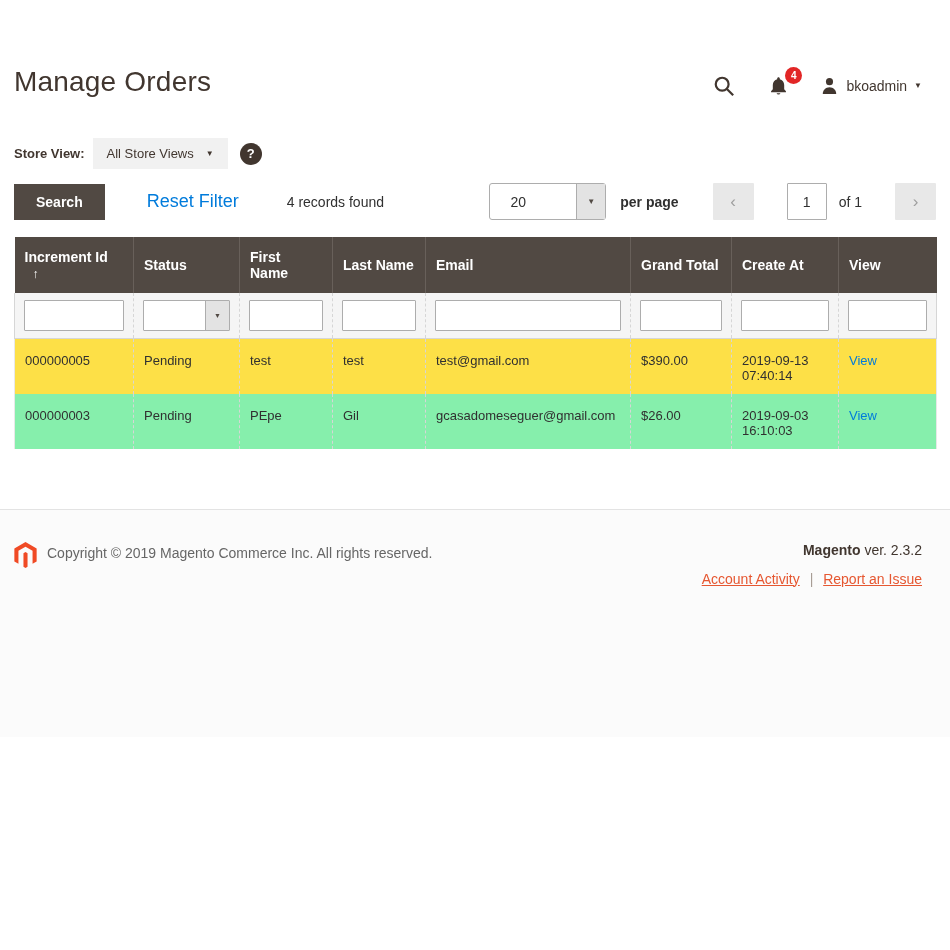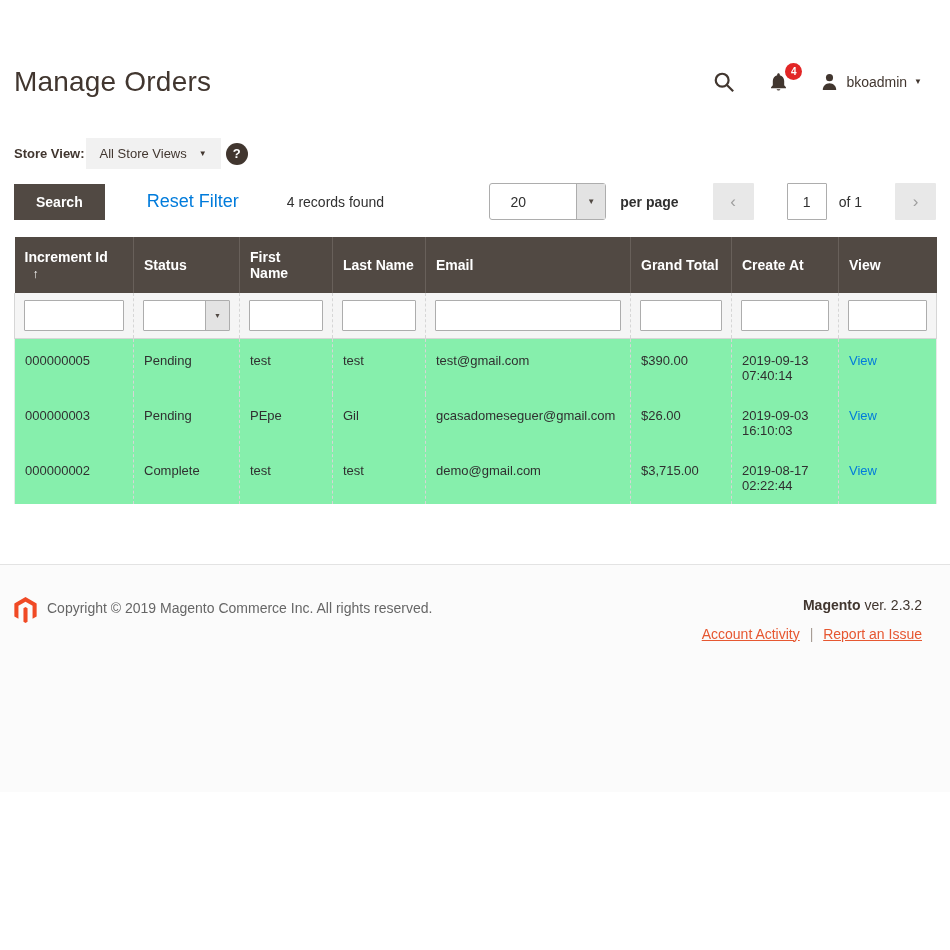--- a/index.html
+++ b/index.html
@@ -2,21 +2,21 @@
 <html><head>
 <meta charset="utf-8">
 <style>
   * { margin:0; padding:0; box-sizing:border-box; }
   html,body { width:950px; min-height:950px; background:#fff;
     font-family:"Liberation Sans", sans-serif; color:#303030; }
 
   .wrap { width:950px; position:relative; }
 
   
-  .page-header { display:flex; justify-content:space-between; align-items:center;
+  .page-header { display:flex; justify-content:space-between; align-items:flex-end;
     padding:66px 28px 0 14px; }
   .page-title { font-size:28px; font-weight:400; color:#41362f; letter-spacing:.2px; }
   .header-actions { display:flex; align-items:center; gap:30px; }
   .hicon { width:24px; height:24px; display:inline-flex; align-items:center; justify-content:center; cursor:pointer; }
   .bell-wrap { position:relative; }
   .badge { position:absolute; top:-7px; right:-12px; background:#e22626; color:#fff;
     border-radius:50%; min-width:17px; height:17px; font-size:10px; font-weight:700;
     display:flex; align-items:center; justify-content:center; padding:0 3px; }
   .user-menu { display:flex; align-items:center; gap:7px; cursor:pointer; }
   .user-name { font-size:14px; color:#41362f; }
@@ -24,21 +24,21 @@
 
   
   .page-actions { margin-top:22px; height:83px; background:#f8f8f8;
     border-top:1px solid #e3e3e3; border-bottom:1px solid #e3e3e3;
     display:flex; justify-content:flex-end; align-items:center; padding-right:33px; }
   .btn-primary { background:#eb5202; border:1px solid #eb5202; color:#fff;
     font-size:15px; font-weight:700; padding:11px 21px; cursor:pointer;
     font-family:"Liberation Sans", sans-serif; }
 
   
-  .store-view-row { display:flex; align-items:center; margin:40px 0 0 14px; gap:1px; }
+  .store-view-row { display:flex; align-items:center; margin:40px 0 0 14px; gap:8px; }
   .store-view-label { font-size:13px; font-weight:700; color:#41362f; }
   .store-switcher { background:#f1f1f1; padding:8px 14px; display:flex; align-items:center;
     gap:12px; font-size:13px; color:#41362f; cursor:pointer; }
   .help-icon { width:22px; height:22px; border-radius:50%; background:#41362f; color:#fff;
     font-size:13px; font-weight:700; display:flex; align-items:center; justify-content:center;
     cursor:pointer; margin-left:4px; }
 
   
   .filter-actions-row { display:flex; align-items:center; margin:14px 14px 0 14px; }
   .btn-search { background:#514943; border:1px solid #514943; color:#fff; font-size:14px;
@@ -75,21 +75,21 @@
     padding:0 6px; font-size:13px; font-family:"Liberation Sans", sans-serif; background:#fff; }
   .f-select { display:flex; height:31px; border:1px solid #adadad; border-radius:1px;
     background:#fff; cursor:pointer; }
   .f-select .fill { flex:1; }
   .f-select .sc { width:24px; background:#e3e3e3; border-left:1px solid #adadad;
     display:flex; align-items:center; justify-content:center; font-size:7px; color:#514943; }
   .grid td.cell { padding:14px 10px 0 10px; font-size:13px; color:#303030; vertical-align:top;
     height:55px; border-left:1px dashed #d6d6d6; }
   .grid tr.data-row td:first-child { border-left:1px solid #e8e8e8; }
   .grid tr.data-row td:last-child { border-right:1px solid #e8e8e8; }
-  .grid tr.odd td { background:#86efac; }
+  .grid tr.odd td { background:#fde047; }
   .grid tr.even td { background:#86efac; }
   .grid tr.last td { border-bottom:1px solid #d6d6d6; }
   .view-link { color:#007bdb; text-decoration:none; cursor:pointer; }
 
   
   .footer { margin-top:60px; border-top:1px solid #e3e3e3; background:#fbfbfb;
     padding:32px 28px 0 14px; height:228px; display:flex; justify-content:space-between; }
   .footer-left { display:flex; align-items:flex-start; gap:10px; }
   .copyright { font-size:14px; color:#666; padding-top:3px; }
   .footer-right { text-align:right; }
@@ -217,30 +217,20 @@
         <td class="cell">000000003</td>
         <td class="cell">Pending</td>
         <td class="cell">PEpe</td>
         <td class="cell">Gil</td>
         <td class="cell">gcasadomeseguer@gmail.com</td>
         <td class="cell">$26.00</td>
         <td class="cell">2019-09-03 16:10:03</td>
         <td class="cell"><a class="view-link">View</a></td>
       </tr>
 
-      <tr class="data-row odd">
-        <td class="cell">000000002</td>
-        <td class="cell">Complete</td>
-        <td class="cell">test</td>
-        <td class="cell">test</td>
-        <td class="cell">demo@gmail.com</td>
-        <td class="cell">$3,715.00</td>
-        <td class="cell">2019-08-17 02:22:44</td>
-        <td class="cell"><a class="view-link">View</a></td>
-      </tr>
 
     </tbody>
   </table>
 
   <div class="footer">
     <div class="footer-left">
       <svg width="23" height="26" viewBox="0 0 24 28">
         <path fill="#f04a25" d="M12 0 L24 6.9 V20.9 L19.6 23.5 V9.5 L12 5.1 L4.4 9.5 V23.5 L0 20.9 V6.9 Z"></path>
         <path fill="#f04a25" d="M9.8 26.7 V12.1 L12 10.8 L14.2 12.1 V26.7 L12 28 Z"></path>
       </svg>

